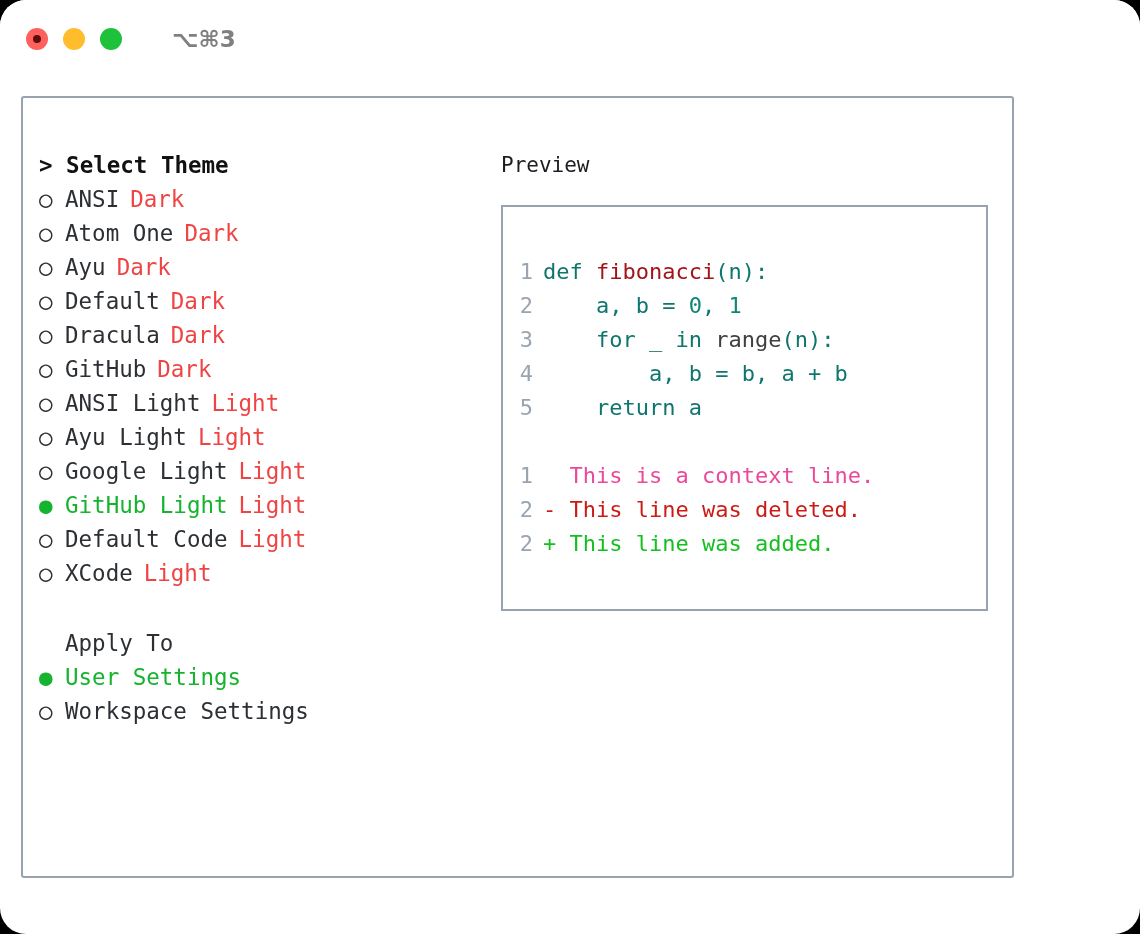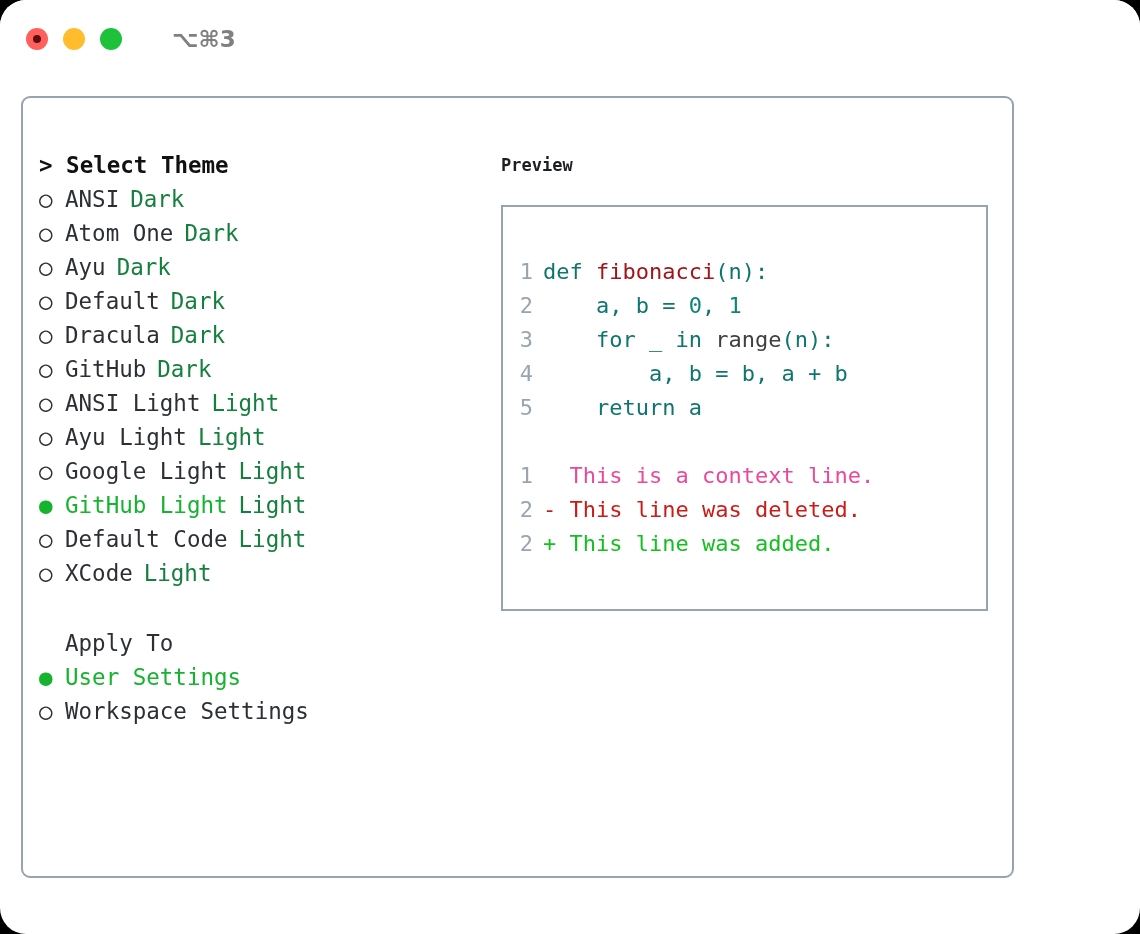--- a/index.html
+++ b/index.html
@@ -56,21 +56,21 @@
     color: #808080;
     letter-spacing: 0px;
     font-family: "DejaVu Sans", "Liberation Sans", sans-serif;
   }
   
   .panel {
     position: absolute;
     left: 21px; top: 96px;
     width: 993px; height: 782px;
     border: 2px solid #98a3af;
-    border-radius: 9px;
+    border-radius: 3px;
     background: #ffffff;
   }
   .panel-inner {
     position: relative;
     width: 100%; height: 100%;
   }
   
   .left-col {
     position: absolute;
     left: 16px; top: 50px;
@@ -90,42 +90,41 @@
     width: 26px;
     flex: 0 0 26px;
     font-size: 22.5px;
     color: #222428;
   }
   .marker.dot-on   { color: #15b32e; }
   .marker.dot-off  { color: #2c2f33; }
   .hdr { font-weight: bold; color: #111111; }
   .label-main { color: #2c2f33; }
   .label-main.sel { color: #15b32e; }
-  .label-variant { color: #15803d; padding-left: 11px; }
+  .label-variant { color: #ef4444; padding-left: 11px; }
   .spacer-sm { height: 36px; }
   .hint {
     position: absolute;
     left: 16px; top: 748px;
     width: 430px;
     font-size: 22.5px;
     line-height: 34px;
     color: #98a3b2;
     white-space: pre-wrap;
   }
   
   .right-col {
     position: absolute;
     left: 478px; top: 50px;
     width: 500px;
   }
   .preview-title {
-    font-size: 17px;
+    font-size: 21px;
     line-height: 34px;
     color: #1c1e21;
-    font-weight: bold;
   }
   .preview-box {
     position: absolute;
     left: 478px; top: 107px;
     width: 487px; height: 406px;
     border: 2px solid #98a3af;
     background: #ffffff;
   }
   .code-area {
     position: absolute;

